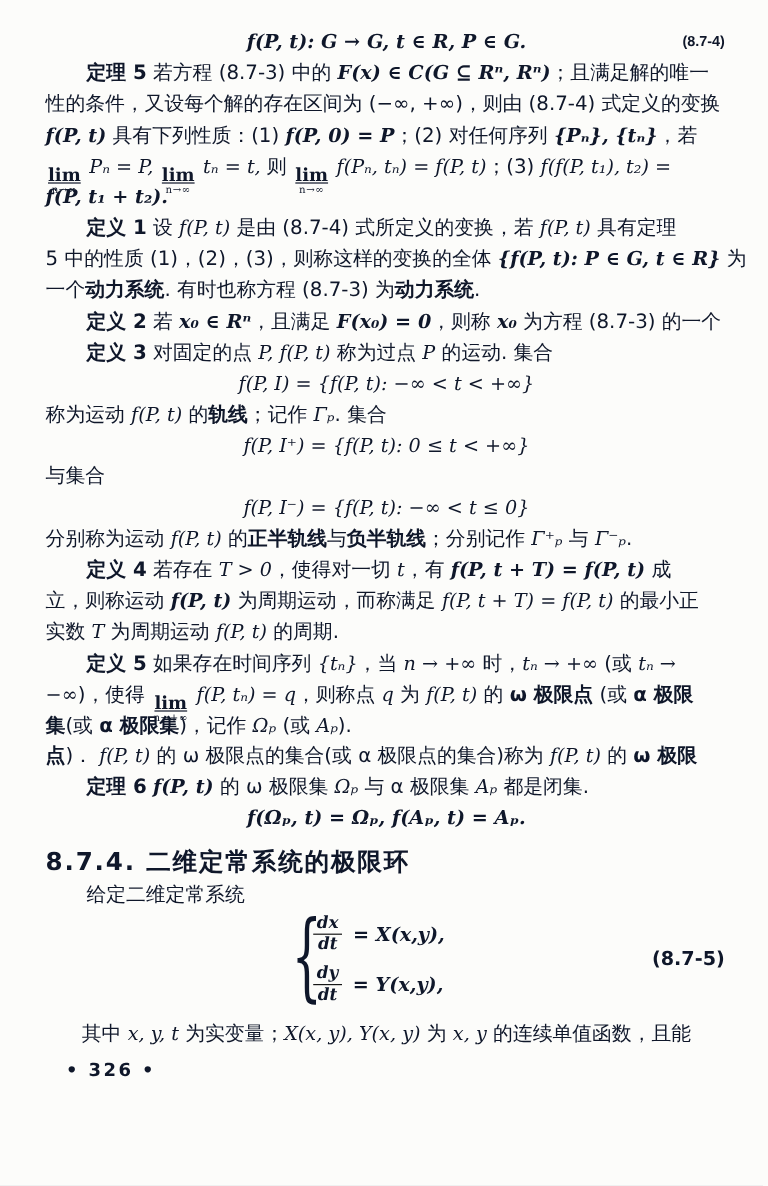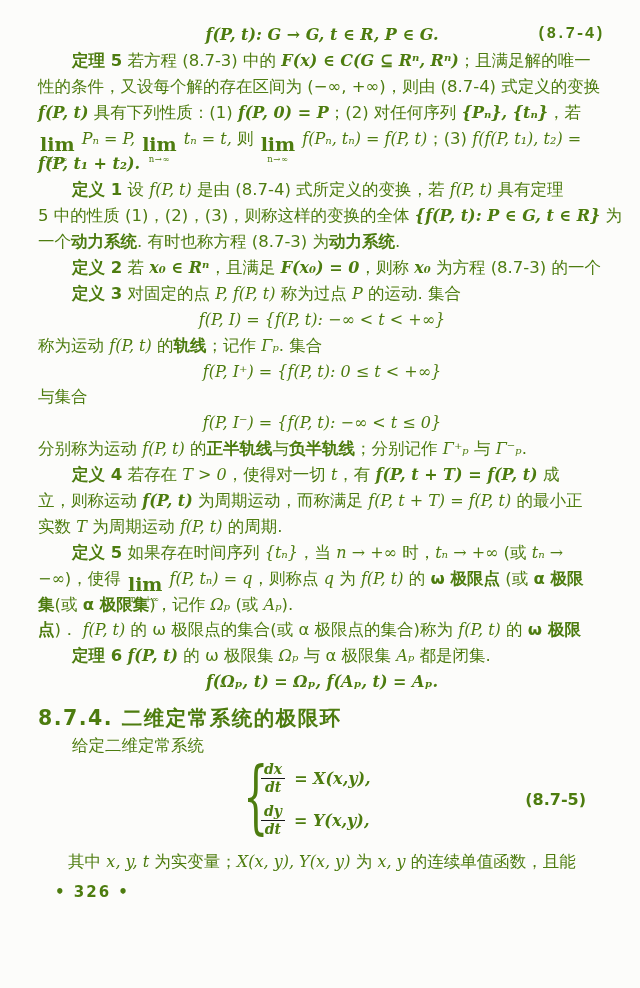--- a/index.html
+++ b/index.html
@@ -1,40 +1,40 @@
 <!DOCTYPE html>
 <html><head>
 <meta charset="utf-8">
 <style>
   html,body{margin:0;padding:0;background:#e8e8e8;}
   .page{
     width:640px;height:988px;background:#fcfcfa;position:relative;
     box-sizing:border-box;padding:22px 34px 0 38px;
-    font-family:"DejaVu Sans",sans-serif;color:#4d7c0f;overflow:hidden;
+    font-family:"DejaVu Sans",sans-serif;color:#0f172a;overflow:hidden;
   }
   .line{height:25.9px;line-height:25.9px;font-size:16.5px;white-space:nowrap;position:relative;}
   .line.ind{padding-left:34px;}
   .line.eq{text-align:center;padding-left:0;}
   .bold{font-weight:bold;}
   .math{font-family:"DejaVu Serif",serif;font-style:italic;font-size:16px;}
   .underline{text-decoration:underline;text-underline-offset:3px;}
-  .eq-num{position:absolute;right:2px;top:0;font-style:normal;font-family:Liberation Mono, monospace;font-weight:600;font-size:16px;}
+  .eq-num{position:absolute;right:2px;top:0;font-style:normal;font-family:Liberation Sans, sans-serif;font-weight:600;font-size:12px;}
   .lim{display:inline-flex;flex-direction:column;align-items:center;vertical-align:-7px;line-height:1;margin:0 2px;font-family:"DejaVu Serif",serif;}
-  .lim-top{font-size:19px;font-weight:600;}
+  .lim-top{font-size:15px;font-weight:600;text-decoration:underline;}
   .lim-bot{font-size:8.5px;margin-top:1px;letter-spacing:.5px;}
   .section-heading{margin:8px 0 0;font-size:20.5px;font-weight:bold;letter-spacing:1.5px;height:30px;line-height:30px;}
   #col-mid{margin-top:0;}
   .system{position:relative;margin:2px 0 0 205px;height:76px;}
   .brace{position:absolute;left:0;top:-4px;font-size:80px;line-height:80px;font-family:"DejaVu Serif",serif;transform:scaleX(.5);transform-origin:left center;}
   .sys-rows{margin-left:18px;display:flex;flex-direction:column;gap:8px;}
   .sys-row{display:flex;align-items:center;font-family:"DejaVu Serif",serif;font-style:italic;font-size:16px;height:34px;font-weight:600;}
   .frac{display:inline-flex;flex-direction:column;align-items:center;margin-right:9px;}
   .frac-num{padding:0 3px 1px;border-bottom:1.5px solid #161616;font-size:14px;line-height:15px;}
   .frac-den{font-size:14px;line-height:15px;padding-top:1px;}
-  .sys-eqnum{position:absolute;right:20px;top:50%;transform:translateY(-50%);font-family:"DejaVu Sans",sans-serif;font-weight:600;font-size:16px;font-style:normal;}
+  .sys-eqnum{position:absolute;right:2px;top:50%;transform:translateY(-50%);font-family:"DejaVu Sans",sans-serif;font-weight:600;font-size:16px;font-style:normal;}
   #col-bottom{margin-top:12px;text-align:center;}
   .page-num{margin-top:8px;margin-left:17px;font-size:15px;font-weight:600;letter-spacing:2px;}
 </style>
 </head>
 <body>
 
 <div class="page">
 
   <div id="col-top">
       <div class="line eq"><span class="math bold ">f(P, t): G → G,  t ∈ R,  P ∈ G.</span><span class="eq-num">(8.7-4)</span></div>

